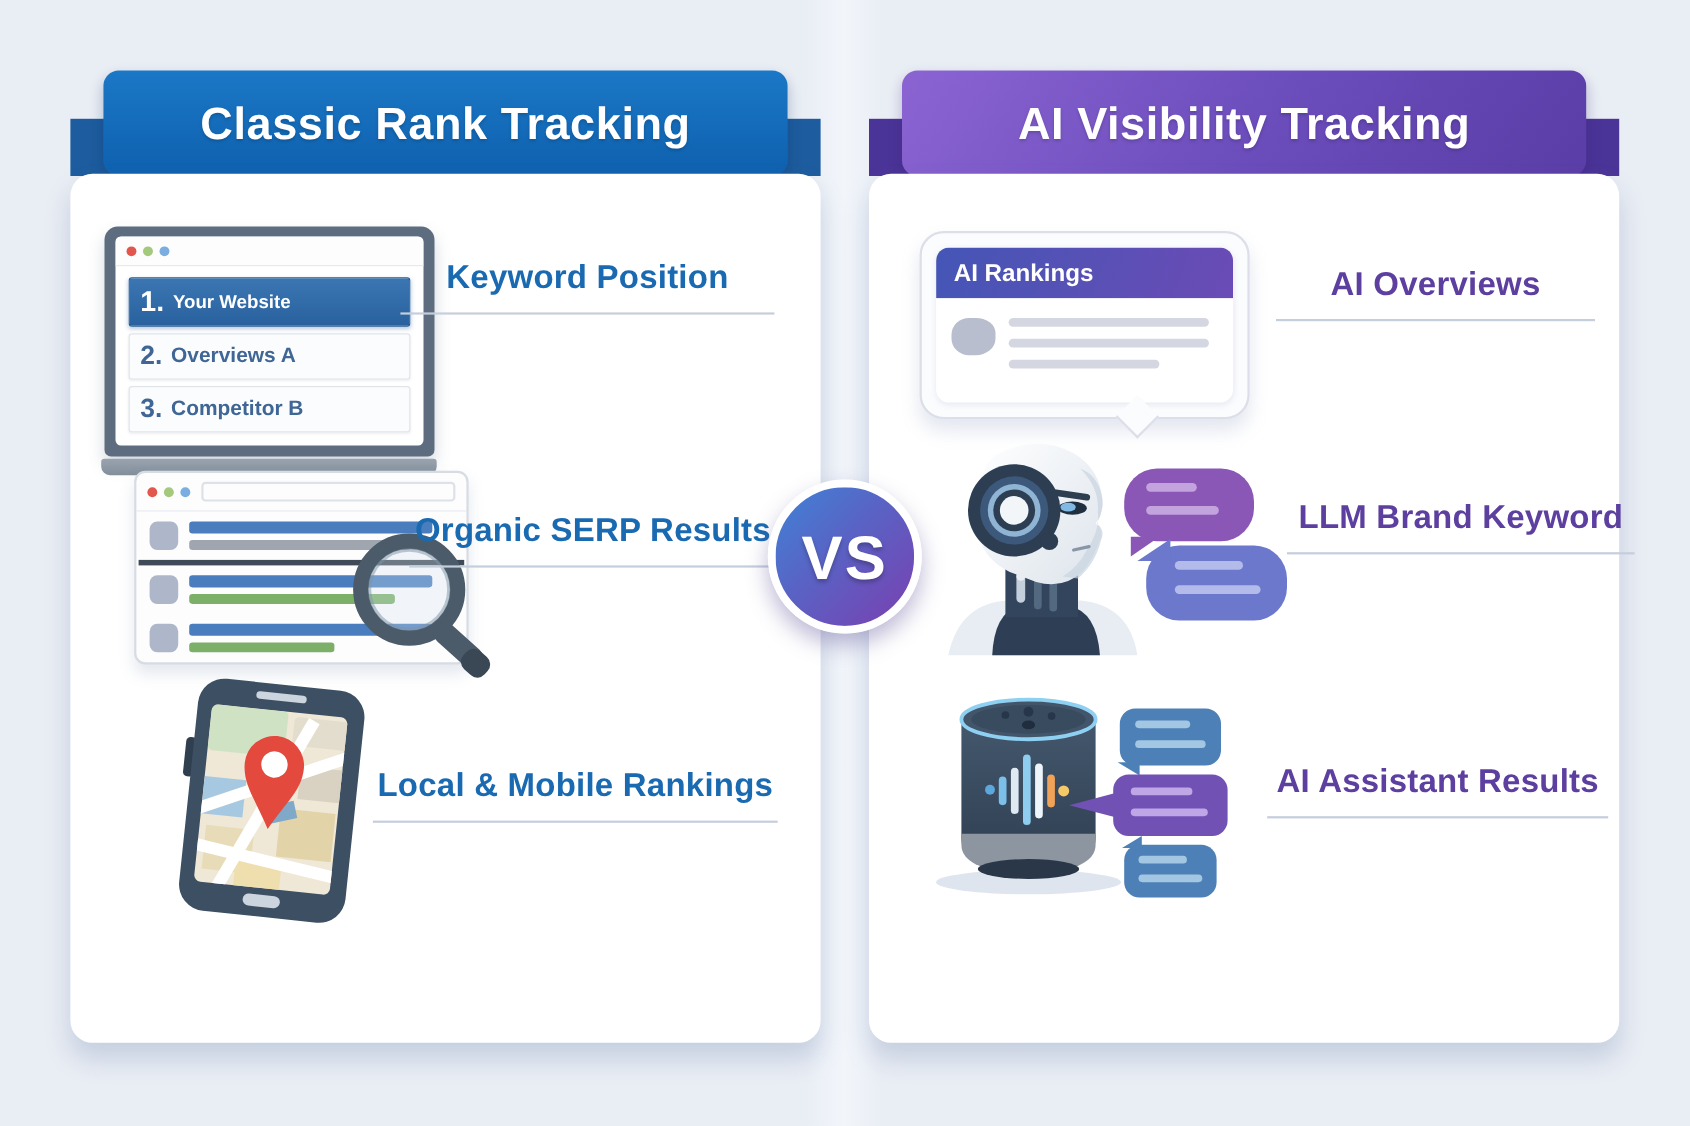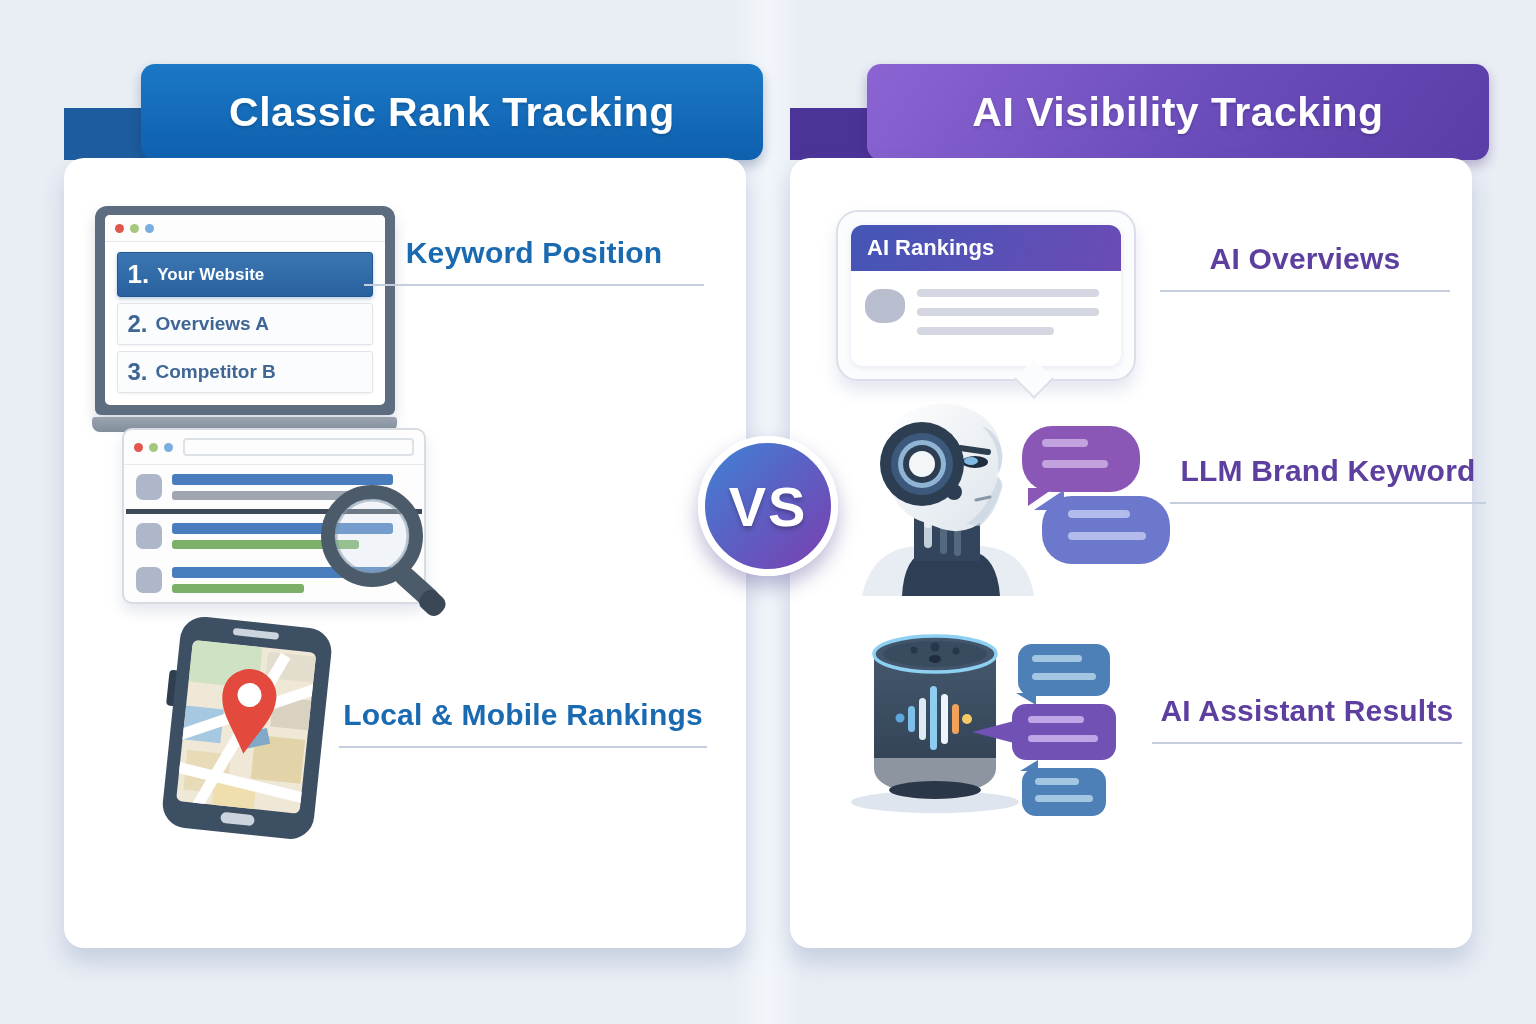--- a/index.html
+++ b/index.html
@@ -13,21 +13,21 @@
   
   .col{position:absolute;top:0;width:682px;height:1024px;}
   .col-left{left:64px;}
   .col-right{left:790px;}
 
   .band{position:absolute;top:108px;left:0;width:682px;height:52px;}
   .col-left .band{background:#1d5c9e;}
   .col-right .band{background:#4b3497;}
 
   .ribbon{position:absolute;top:64px;left:30px;width:622px;height:96px;border-radius:14px;
-    display:flex;align-items:center;justify-content:center;margin-left:47px;}
+    display:flex;align-items:center;justify-content:center;}
   .col-left .ribbon{background:linear-gradient(180deg,#1b78c6,#0e60ae);box-shadow:0 6px 12px rgba(10,50,100,.28);}
   .col-right .ribbon{background:linear-gradient(125deg,#8b64d2 0%,#6a4cbb 55%,#5a3da6 100%);box-shadow:0 6px 12px rgba(50,30,110,.28);}
   .ribbon-title{color:#ffffff;font-size:41px;font-weight:bold;letter-spacing:.5px;text-shadow:0 2px 3px rgba(0,0,0,.18);}
 
   .panel{position:absolute;top:158px;left:0;width:682px;height:790px;background:#ffffff;
     border-radius:20px;box-shadow:0 14px 22px rgba(125,145,185,.32);}
 
   
   .row-label{position:absolute;text-align:center;border-bottom:2px solid #c5cedd;padding-bottom:14px;
     font-weight:bold;font-size:30px;letter-spacing:.2px;}
@@ -205,20 +205,21 @@
               </span>
           </div>
         </div>
         <svg class="magnifier" width="150" height="150" viewBox="0 0 150 150">
           <circle cx="60" cy="58" r="44" fill="rgba(214,228,240,0.30)" stroke="#4c5b6a" stroke-width="14"></circle>
           <circle cx="60" cy="58" r="36" fill="none" stroke="#7e93a6" stroke-width="3" opacity="0.5"></circle>
           <rect x="92" y="84" width="52" height="20" rx="9" fill="#4c5b6a" transform="rotate(42 92 84)"></rect>
           <rect x="118" y="108" width="26" height="22" rx="9" fill="#3a4754" transform="rotate(42 118 108)"></rect>
         </svg>
       </div>
+      <div class="row-label blue-text lbl-serp">Organic SERP Results</div>
 
       <svg class="phone" width="175" height="225" viewBox="0 0 175 225">
         <defs>
           <clipPath id="screenclip">
               <rect x="24" y="30" width="124" height="162" rx="6"></rect>
             </clipPath>
         </defs>
         <rect x="4" y="62" width="10" height="36" rx="4" fill="#2f3f50"></rect>
         <rect x="11" y="6" width="152" height="212" rx="24" fill="#3d4f63"></rect>
         <rect x="63" y="14" width="46" height="7" rx="3.5" fill="#ccd5de"></rect>

